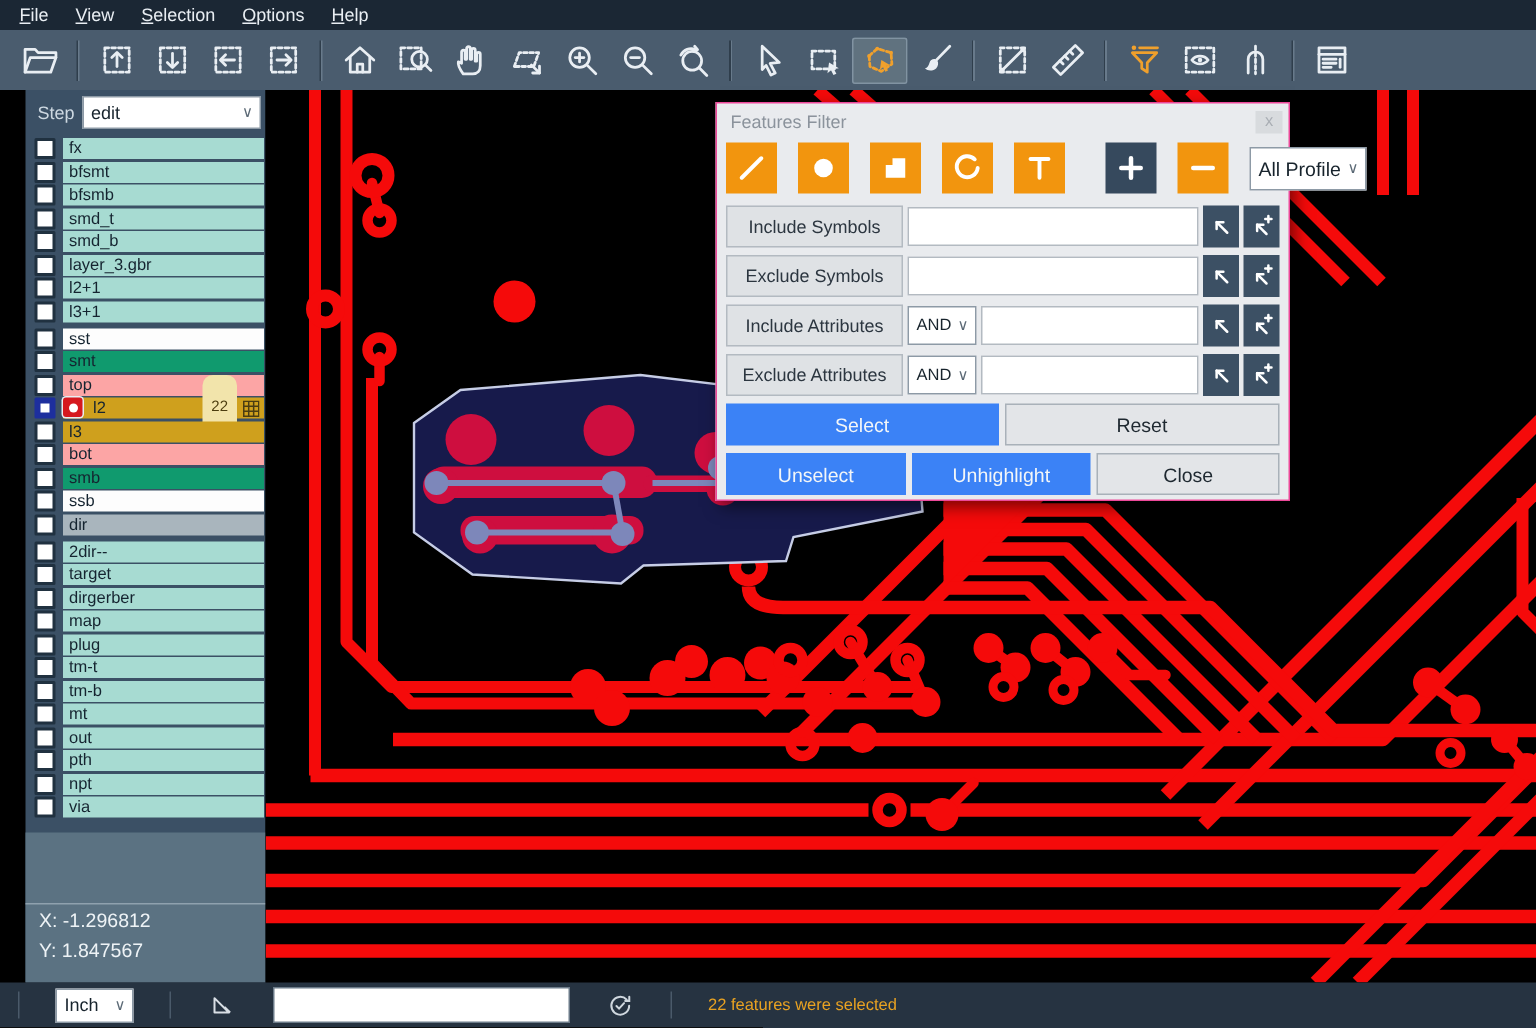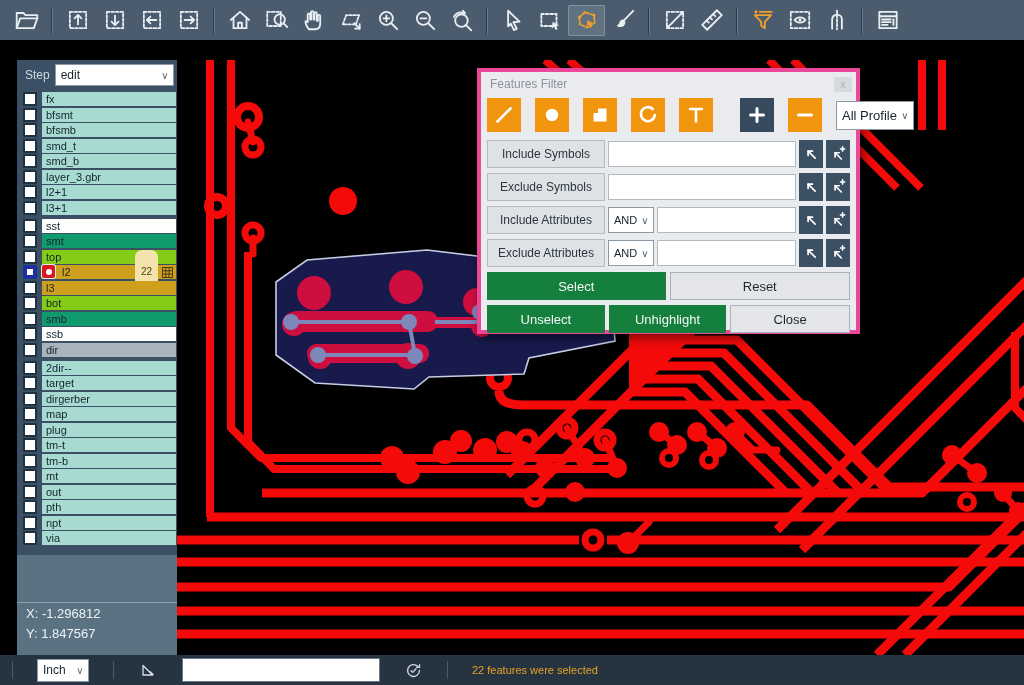--- a/index.html
+++ b/index.html
@@ -34,64 +34,71 @@
   .layer-label{flex:1;position:relative;height:100%;display:flex;align-items:center;
                font-size:11px;color:#152430;padding-left:4px;margin-right:1px;}
   .dot{position:absolute;left:0;top:0;width:13px;height:13px;background:#d6191f;border-radius:2px;
        box-shadow:0 0 0 1px #e8edf2;display:flex;align-items:center;justify-content:center;}
   .dot::after{content:"";width:6px;height:6px;background:#fff;border-radius:50%;}
   .layer-row.active .lname{margin-left:16px;}
   .badge{margin-left:auto;background:#f2e4ab;border-radius:7px;font-size:10px;padding:16px 6px;
          line-height:12px;color:#4c3d0f;}
   .gicon{margin:0 3px 0 4px;display:flex;}
   .c-teal{background:#a7dbd2;} .c-green{background:#109a6e;} .c-white{background:#fdfdfd;}
-  .c-amber{background:#84cc16;} .c-gold{background:#cfa01d;} .c-gray{background:#a9b5bd;}
+  .c-amber{background:#fca5a5;} .c-gold{background:#cfa01d;} .c-gray{background:#a9b5bd;}
   .coords-panel{position:absolute;left:0;right:0;top:495px;bottom:0;background:#5b7282;
                 color:#eef3f6;font-size:13px;}
   .rule{height:1px;background:#8fa1ae;margin-top:47px;}
   .coord{padding:2px 0 1px 9px;line-height:17px;}
   
   .canvas{flex:1;position:relative;background:#000;overflow:hidden;}
   .canvas svg{position:absolute;left:0;top:0;}
   
   .dialog{position:absolute;left:477px;top:8px;width:383px;height:266px;background:#e9ebee;
-          border:4px solid #ec4899;box-sizing:border-box;box-shadow:3px 4px 10px rgba(0,0,0,.5);}
+          border:1px solid #ec4899;box-sizing:border-box;box-shadow:3px 4px 10px rgba(0,0,0,.5);}
   .dlg-title{height:24px;display:flex;align-items:center;padding-left:9px;color:#8b939c;font-size:12px;}
   .dlg-close{margin-left:auto;margin-right:4px;width:18px;height:15px;background:#d8dbde;color:#a9aeb4;
              display:flex;align-items:center;justify-content:center;font-size:11px;}
   .shape-row{display:flex;align-items:center;padding:2px 6px 8px;gap:14px;}
   .sbtn{width:34px;height:34px;display:flex;align-items:center;justify-content:center;flex:none;}
   .sbtn.orange{background:#f2950e;} .sbtn.navy{background:#36495d;} .sbtn.gap{margin-left:13px;}
   .profile-select{margin-left:auto;width:88px;height:29px;font-size:13px;}
   .frow{display:flex;align-items:center;margin:0 6px 5px;gap:3px;height:28px;}
   .flabel{width:118px;flex:none;height:28px;background:#dfe2e5;border:1px solid #b3bac1;box-sizing:border-box;
           display:flex;align-items:center;justify-content:center;font-size:12px;color:#2c3640;}
   .fand{width:46px;height:26px;font-size:11px;flex:none;}
   .finput{flex:1;height:26px;background:#fff;border:1px solid #b3bac1;box-sizing:border-box;
           font-family:"Liberation Sans",sans-serif;font-size:12px;padding:0 4px;outline:none;min-width:0;}
   .fpick{width:24px;height:28px;background:#3c5064;display:flex;align-items:center;justify-content:center;flex:none;}
   .arow{display:flex;margin:0 6px 5px;gap:4px;}
   .abtn{flex:1;height:28px;display:flex;align-items:center;justify-content:center;font-size:13px;}
-  .abtn.dark{background:#15803d;color:#f3f6f8;}
+  .abtn.dark{background:#3b82f6;color:#f3f6f8;}
   .abtn.light{background:#e3e5e8;border:1px solid #a9b1b9;color:#1e2830;box-sizing:border-box;}
   
   .statusbar{position:absolute;left:0;bottom:0;width:1024px;height:30px;background:#263341;
              display:flex;align-items:center;gap:24px;padding-left:12px;box-sizing:border-box;}
   .sb-sep{width:1px;height:18px;background:#4a5a6a;flex:none;}
   .unit-select{width:52px;height:23px;}
   .sb-input{width:188px;height:22px;background:#fff;border:1px solid #6b7a88;
             font-family:"Liberation Sans",sans-serif;font-size:12px;padding:0 4px;outline:none;}
   .sb-icn{display:flex;}
   .sb-msg{color:#e8a222;font-size:11px;white-space:nowrap;}
 </style>
 </head>
 <body>
 
 <div class="app">
 
+  <div class="menubar" id="menubar">
+      <span class="menu-item"><span class="u">F</span>ile</span>
+      <span class="menu-item"><span class="u">V</span>iew</span>
+      <span class="menu-item"><span class="u">S</span>election</span>
+      <span class="menu-item"><span class="u">O</span>ptions</span>
+      <span class="menu-item"><span class="u">H</span>elp</span>
+    </div>
 
   <div class="toolbar" id="toolbar">
       <div class="tb-btn">
         <span class="icn">
           <svg width="26" height="26" viewBox="0 0 24 24">
             <g stroke="#e9eef3" stroke-width="1.7" fill="none" stroke-linecap="round" stroke-linejoin="round">
               <path d="M2.5 19.5V5.5h6.2l1.8 2h11v3"></path>
               <path d="M2.5 19.5l3.2-9h15.8l-3.2 9z"></path>
             </g>
           </svg>

